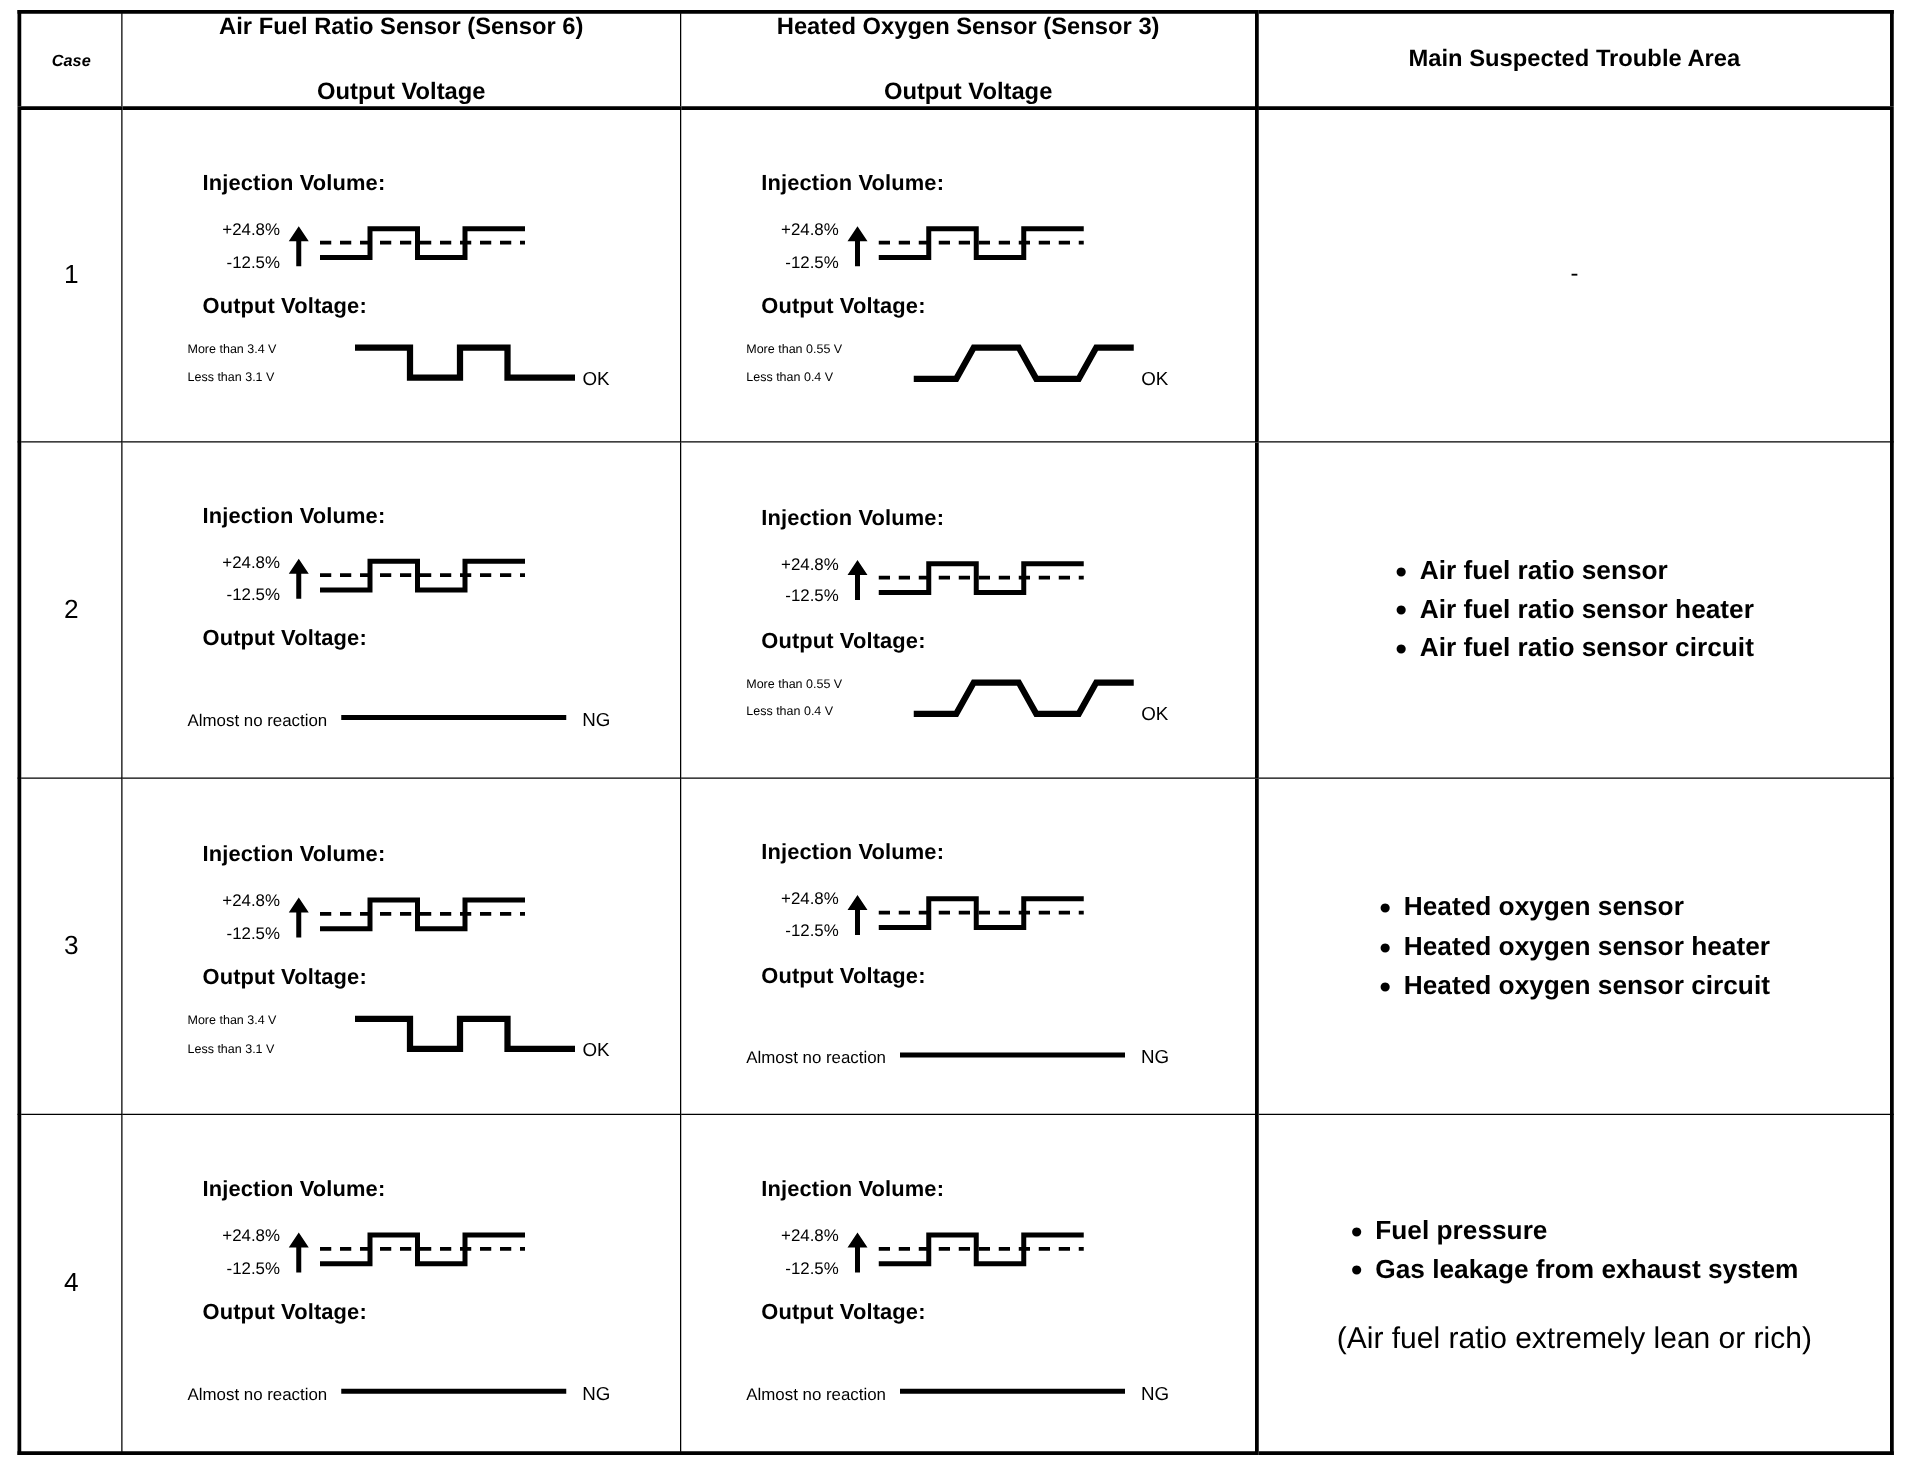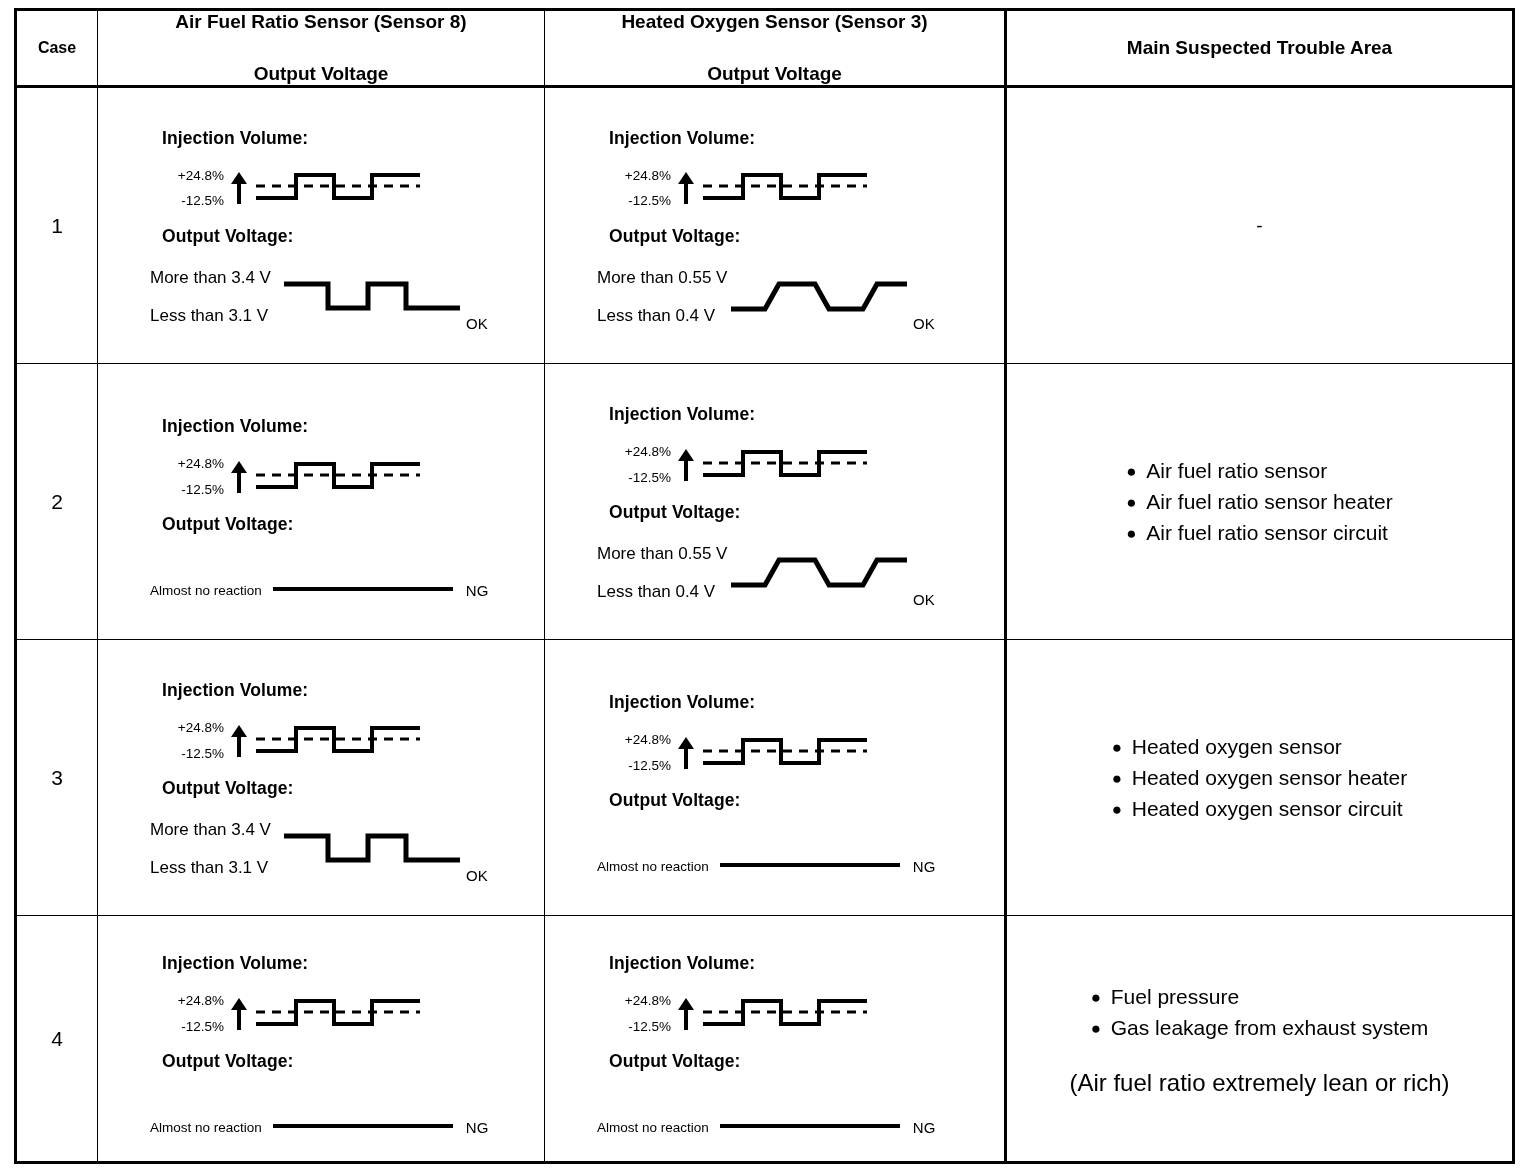--- a/index.html
+++ b/index.html
@@ -52,21 +52,21 @@
   th.col-s2, td.cell-s2 {
     border-right: 3px solid #000000 !important;
   }
 
   
   th {
     font-size: 19px;
     font-weight: bold;
     text-align: center;
   }
-  .hdr-case { font-size: 16px; }
+  .hdr-case { font-size: 13px; font-style: italic; }
   .hdr-two-line .l1 { display: block; }
   .hdr-two-line .l2 { display: block; margin-top: 30px; text-align: center; }
 
   
   .case-num {
     text-align: center;
     font-size: 21px;
     font-weight: normal;
   }
 
@@ -110,21 +110,21 @@
 
   
   .ov-group {
     display: flex;
     align-items: center;
     margin-top: 12px;
   }
   .ov-labels {
     width: 132px;
     text-align: left;
-    font-size: 17px;
+    font-size: 10px;
     line-height: 2.25;
     flex: 0 0 auto;
     white-space: nowrap;
   }
   .ov-labels span { display: block; }
   .verdict {
     font-size: 15px;
     margin-left: 4px;
     align-self: flex-end;
     padding-bottom: 4px;
@@ -154,20 +154,21 @@
     display: inline-block;
     text-align: left;
     margin: 0;
     padding: 0;
     list-style: none;
   }
   .cause-list li {
     font-size: 21px;
     line-height: 1.48;
     white-space: nowrap;
+    font-weight: bold;
   }
   .cause-list li .bullet {
     display: inline-block;
     width: 20px;
     font-size: 17px;
     vertical-align: 1px;
   }
   .cause-note {
     font-size: 24px;
     margin-top: 26px;
@@ -183,21 +184,21 @@
     <colgroup>
       <col class="col-case">
         <col class="col-s1">
         <col class="col-s2">
         <col class="col-cause">
     </colgroup>
     <thead>
       <tr>
         <th class="col-case hdr-case">Case</th>
         <th class="col-s1 hdr-two-line">
-          <span class="l1">Air Fuel Ratio Sensor (Sensor 8)</span>
+          <span class="l1">Air Fuel Ratio Sensor (Sensor 6)</span>
           <span class="l2">Output Voltage</span>
         </th>
         <th class="col-s2 hdr-two-line">
           <span class="l1">Heated Oxygen Sensor (Sensor 3)</span>
           <span class="l2">Output Voltage</span>
         </th>
         <th class="col-cause">Main Suspected Trouble Area</th>
       </tr>
     </thead>
     <tbody id="tbody">

